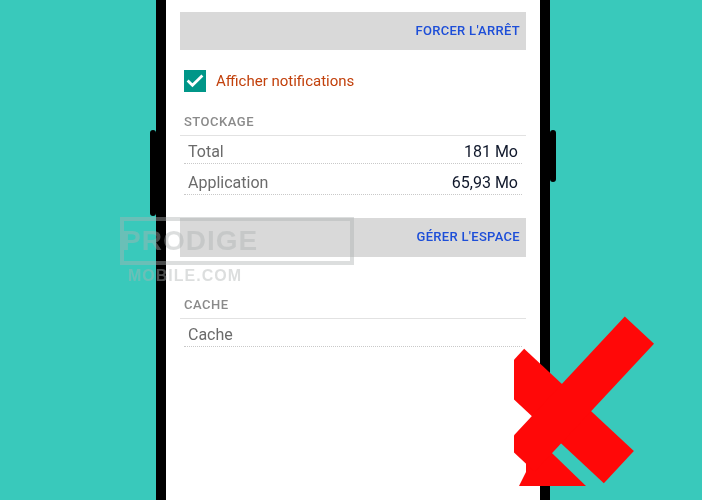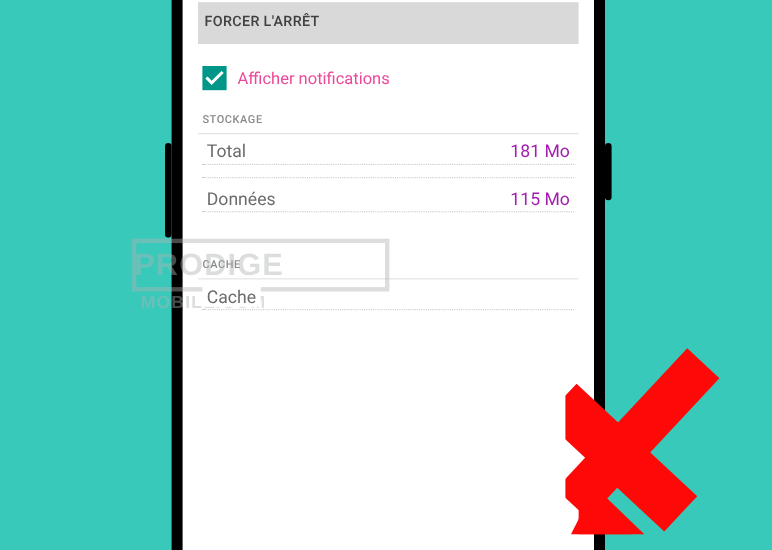--- a/index.html
+++ b/index.html
@@ -34,64 +34,65 @@
     left: 10px; right: 10px; top: 10px; bottom: 10px;
     background: #fff;
     padding: 12px 14px 10px;
     overflow: hidden;
   }
   .btn-row { display: flex; gap: 10px; margin-bottom: 10px; }
   .btn-row.right { justify-content: flex-end; }
   .btn {
     flex: 1;
     background: #d9d9d9;
-    color: #404040;
+    color: #1d4ed8;
     font-size: 13px;
     font-weight: 500;
     letter-spacing: 0.3px;
-    text-align: left;
+    text-align: right;
     padding: 11px 6px;
     line-height: 1.25;
     cursor: pointer;
     user-select: none;
+    margin-top: 10px;
   }
   .btn.half { flex: 0 0 calc(50% - 5px); }
   .btn.wide { flex: 0 0 100%; }
   .notif-row {
     display: flex;
     align-items: center;
     gap: 10px;
     padding: 10px 4px 6px;
   }
   .checkbox {
     width: 22px; height: 22px;
     background: #009688;
     position: relative;
     cursor: pointer;
   }
   .checkbox svg { position: absolute; inset: 0; }
-  .notif-label { font-size: 15px; color: #ec4899; }
+  .notif-label { font-size: 15px; color: #c2410c; }
   .section-title {
-    font-size: 10px;
+    font-size: 13px;
     font-weight: 500;
     color: #8a8a8a;
     letter-spacing: 0.5px;
     margin: 16px 4px 6px;
   }
   .divider { height: 1px; background: #e2e2e2; margin: 0 0 0 0; }
   .kv {
     display: flex;
     justify-content: space-between;
     align-items: flex-end;
     padding: 6px 4px;
     font-size: 16px;
     color: #6b6b6b;
   }
   .kv .k { color: #6b6b6b; }
-  .kv .v { color: #a21caf; }
+  .kv .v { color: #0f172a; }
   .kv.dotted {
     position: relative;
   }
   .kv.dotted::after {
     content: "";
     position: absolute;
     left: 4px; right: 4px; bottom: 3px;
     border-bottom: 1px dotted #c9c9c9;
     z-index: 0;
   }
@@ -158,26 +159,27 @@
     </div>
 
     <div class="section-title">STOCKAGE</div>
     <div class="divider"></div>
 
     <div class="kv dotted">
       <span class="k">Total</span>
       <span class="v">181 Mo</span>
     </div>
     <div class="kv dotted">
-    </div>
-    <div class="kv dotted">
-      <span class="k">Données</span>
-      <span class="v">115 Mo</span>
-    </div>
-
+      <span class="k">Application</span>
+      <span class="v">65,93 Mo</span>
+    </div>
+
+    <div class="manage-row">
+      <div class="btn wide">GÉRER L'ESPACE</div>
+    </div>
 
     <div class="section-title" style="margin-top:40px">CACHE</div>
     <div class="divider"></div>
 
     <div class="kv dotted">
       <span class="k">Cache</span>
     </div>
 
 
   </div>

